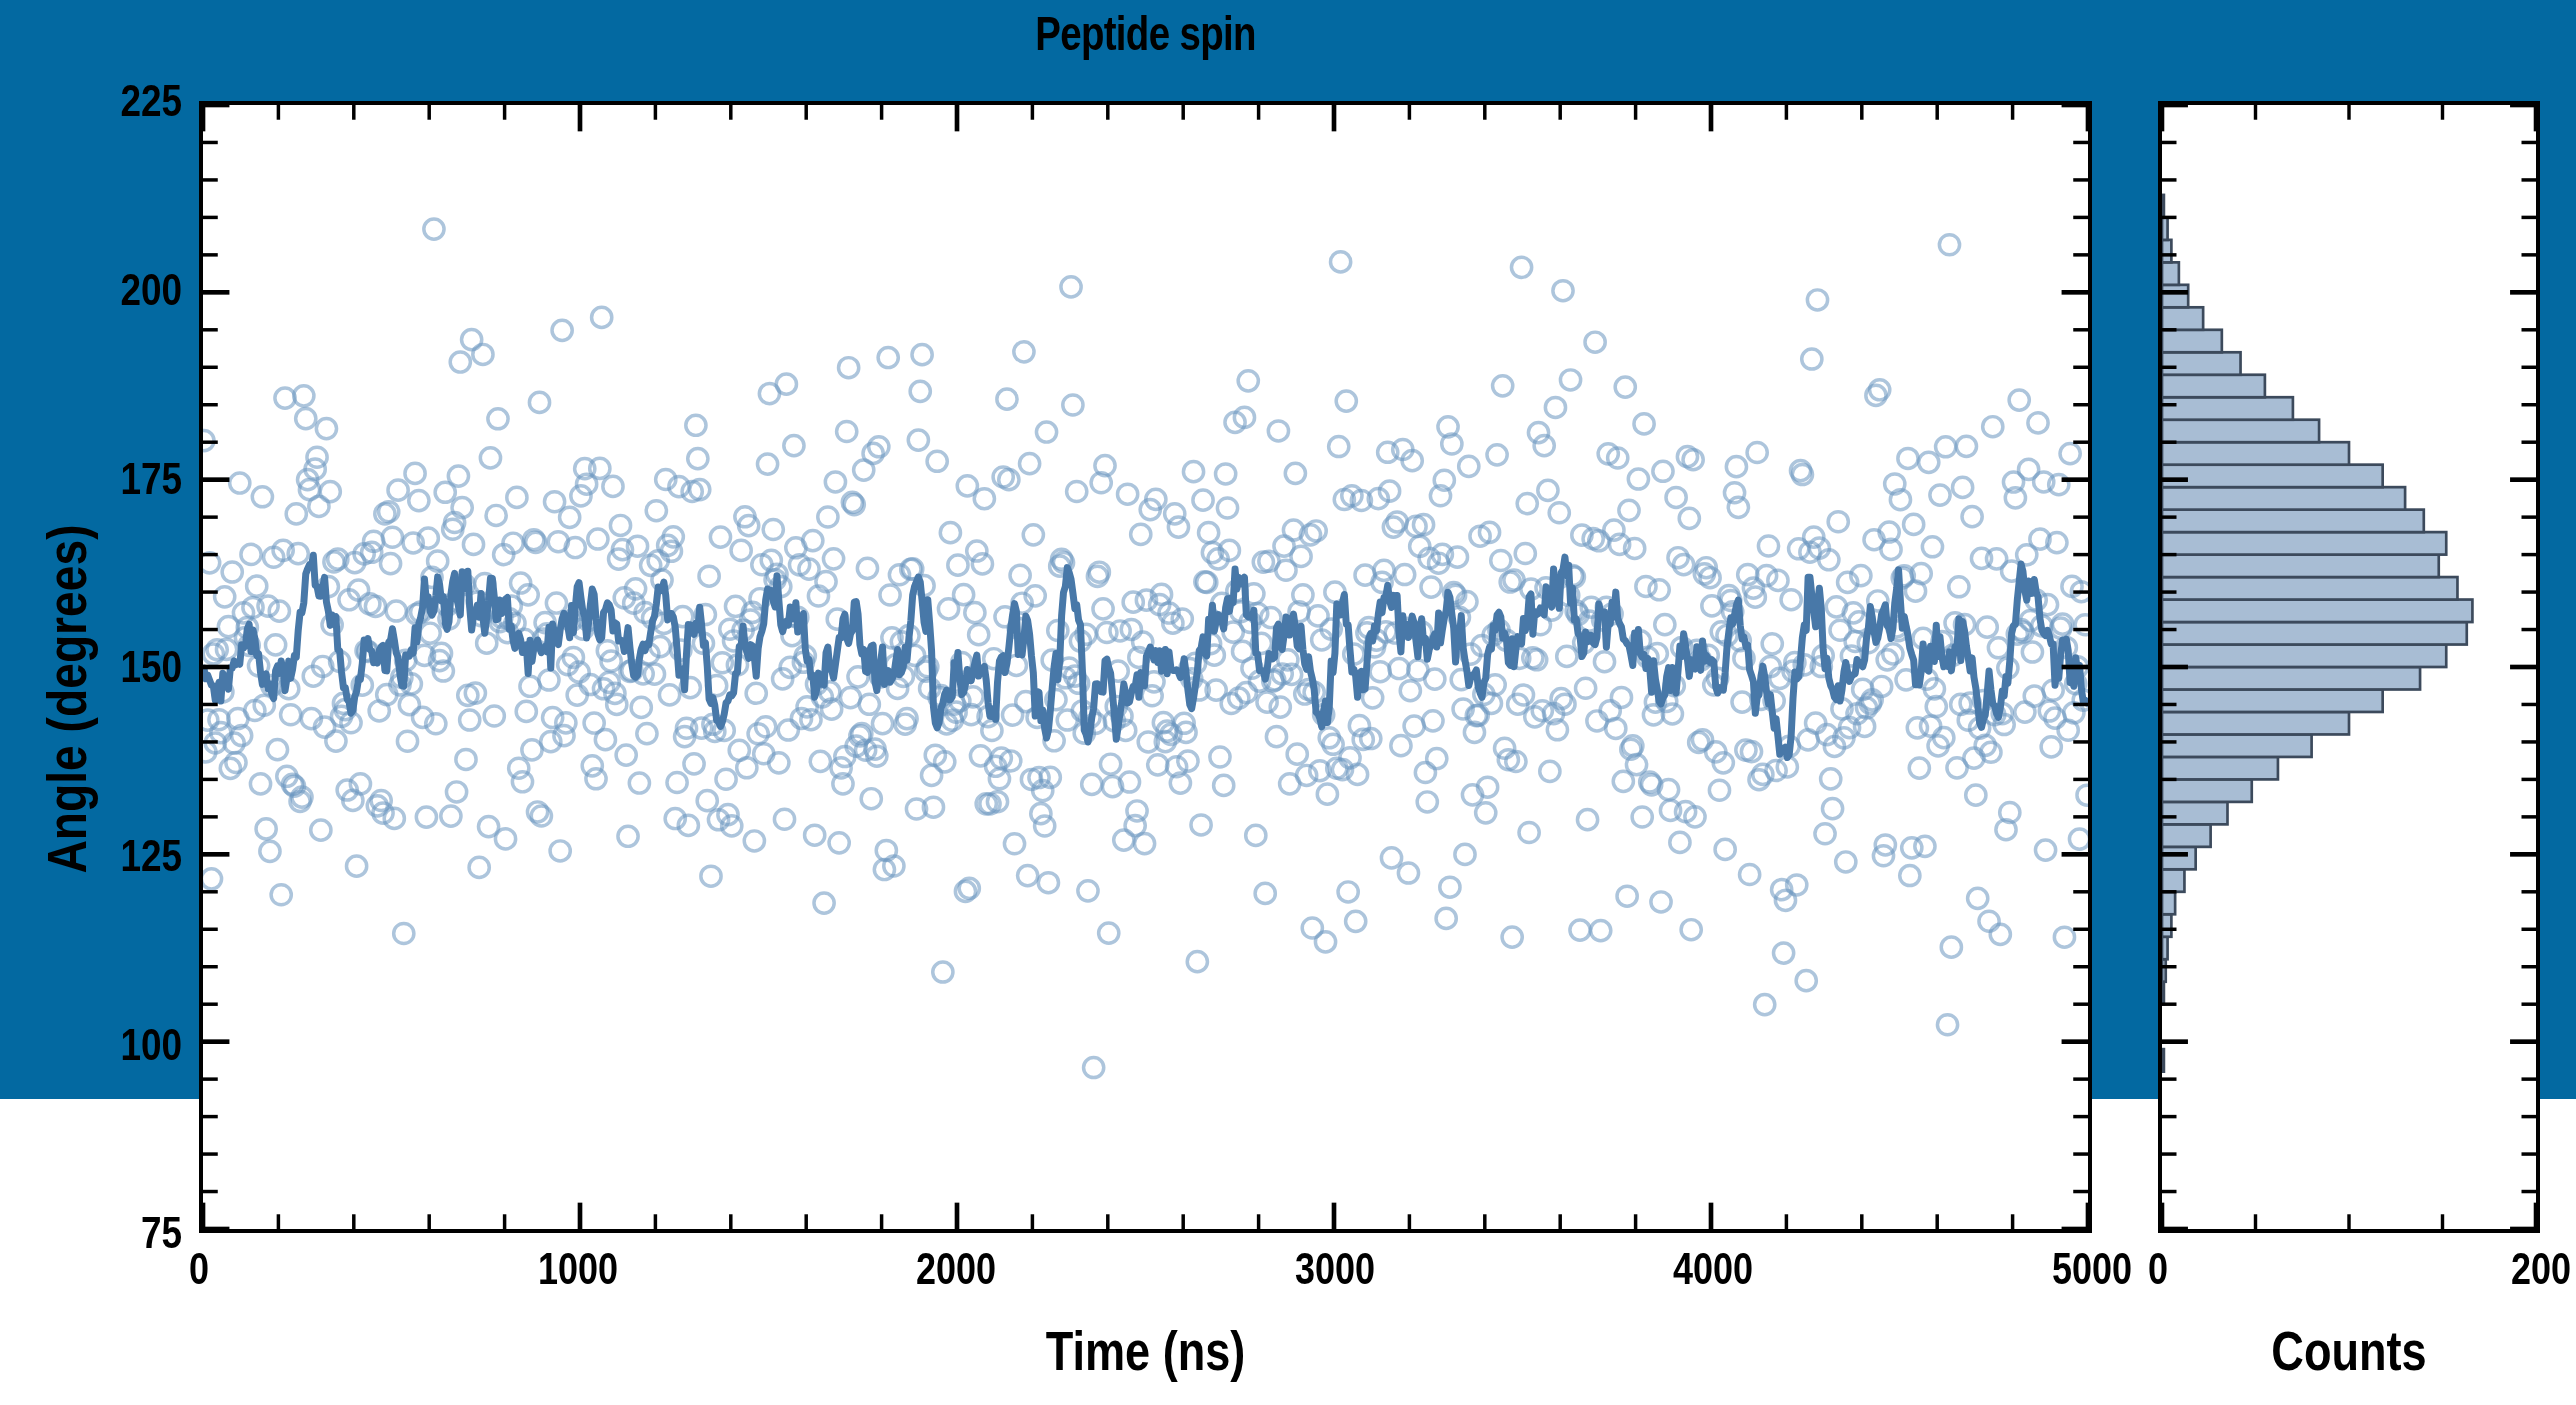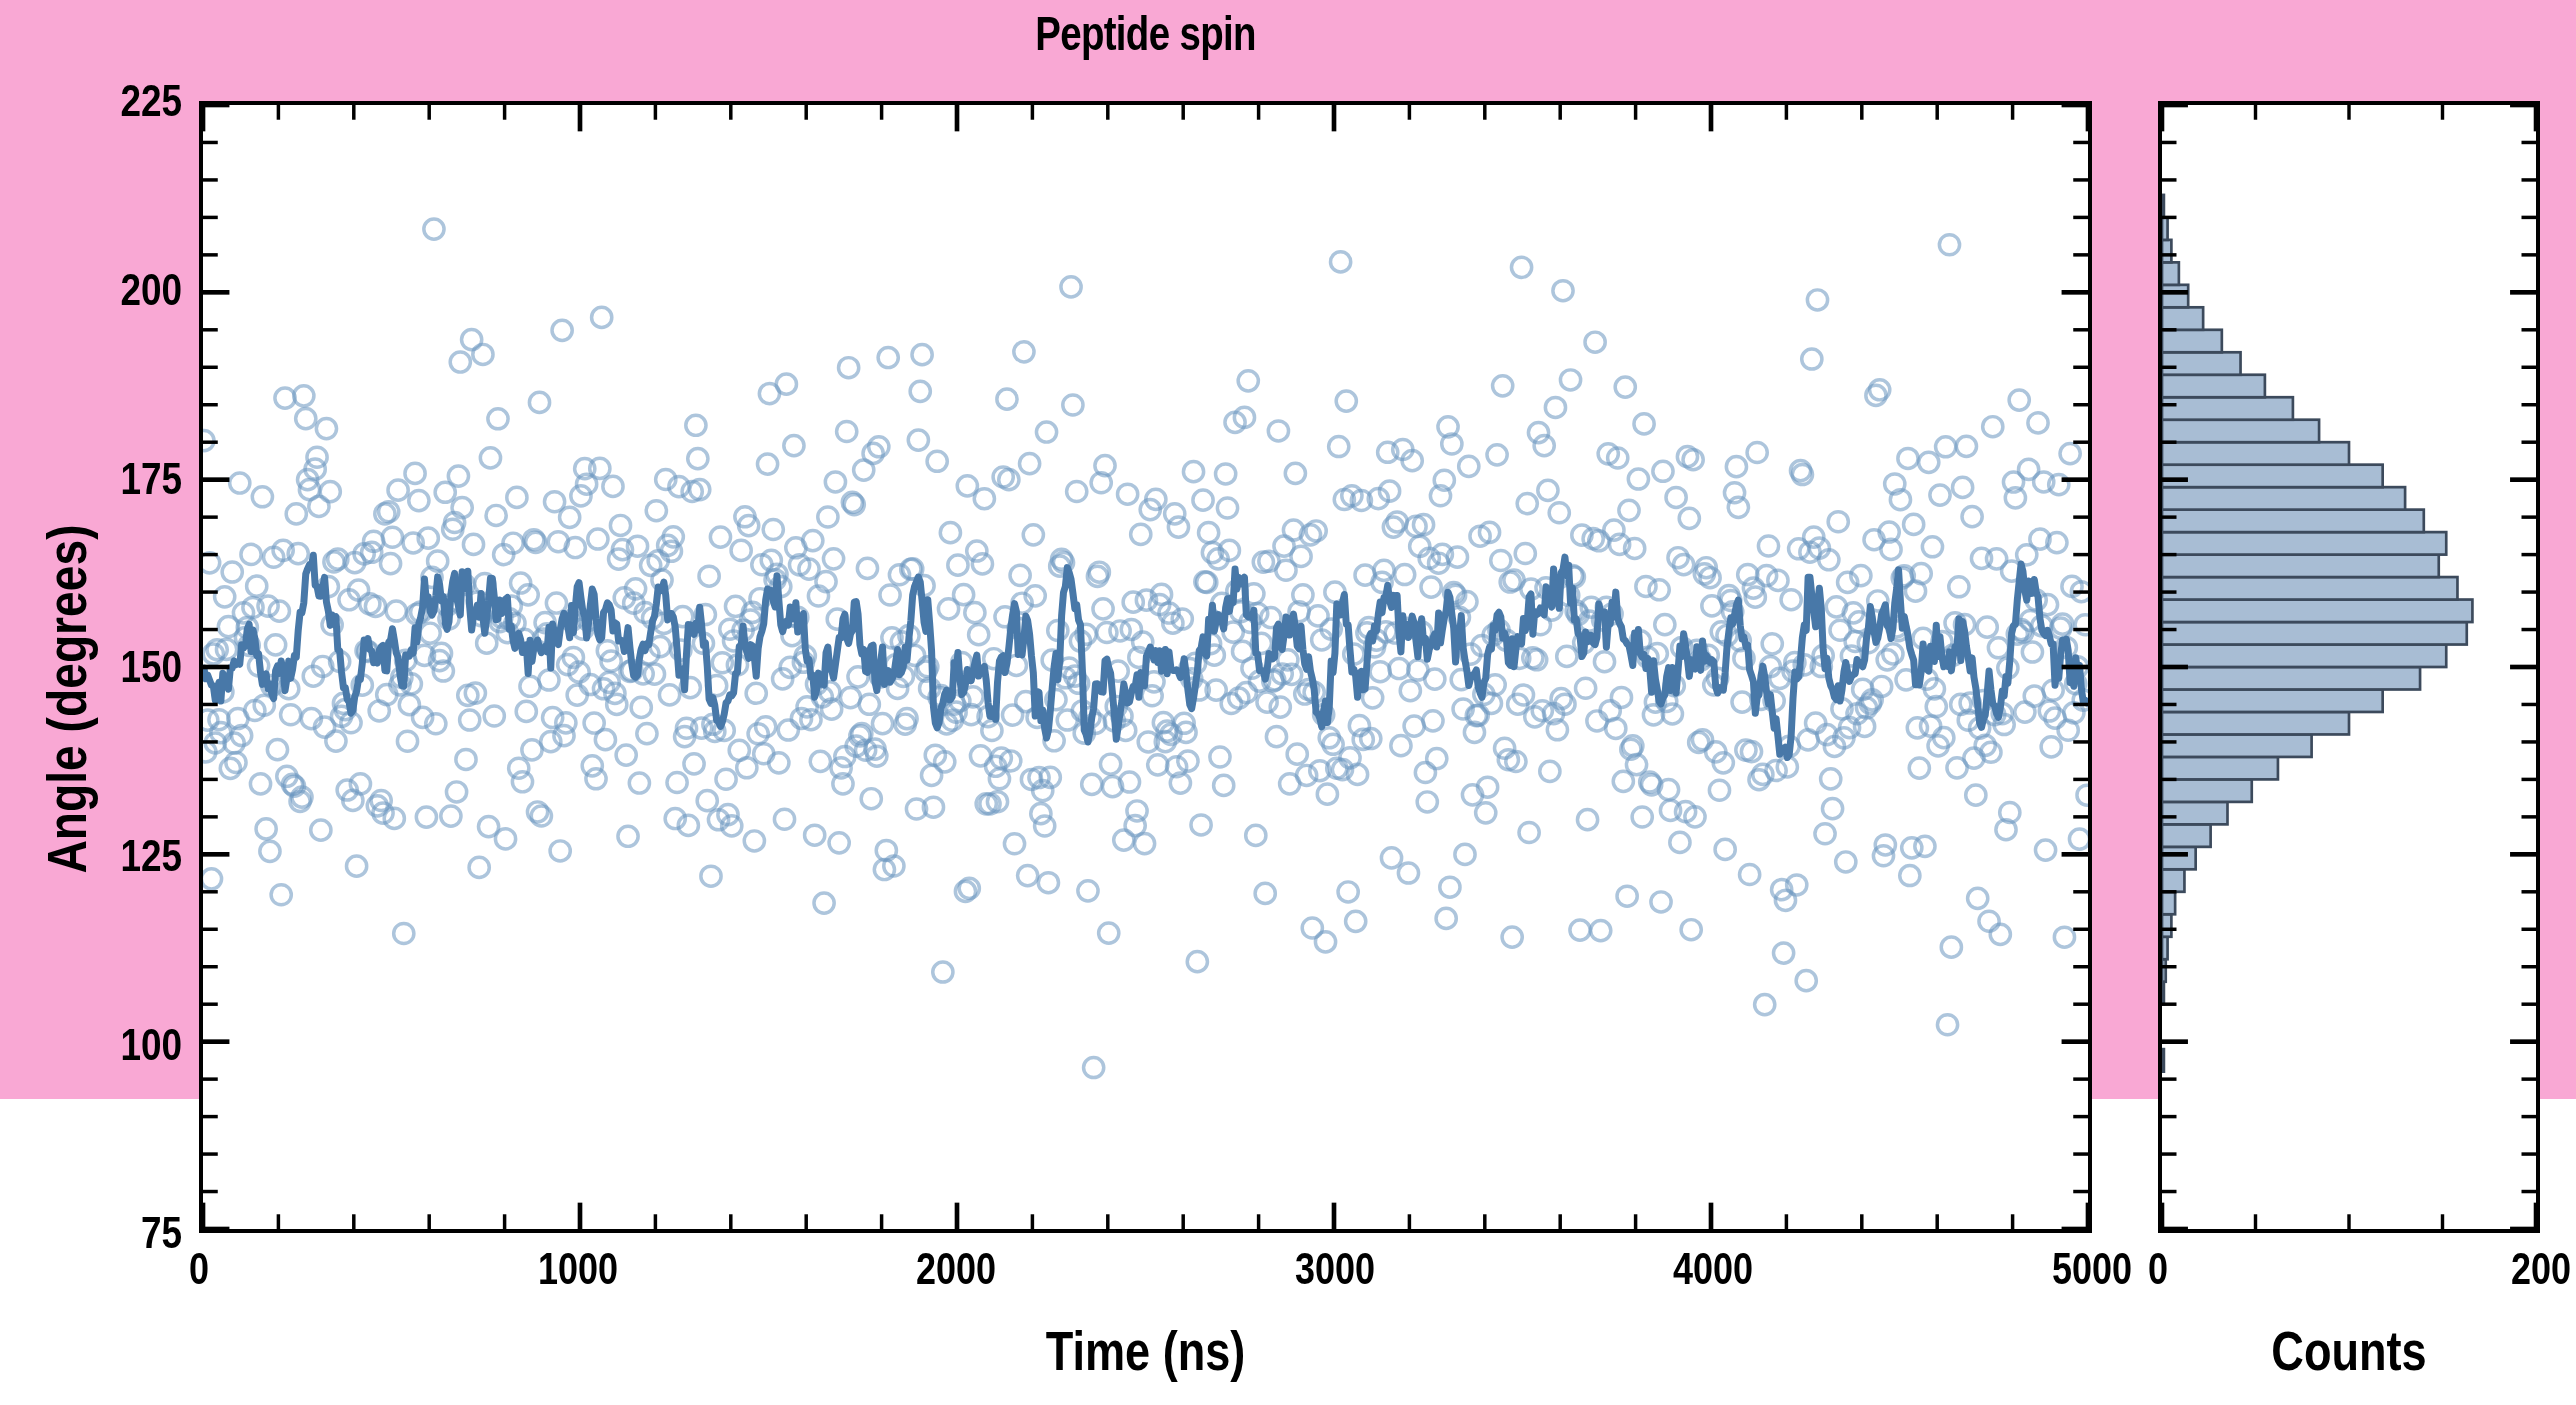--- a/index.html
+++ b/index.html
@@ -1,17 +1,17 @@
 <!DOCTYPE html>
 <html style="font-size:12.5px"><head>
 <meta charset="utf-8">
 <style>
   html,body{margin:0;padding:0;background:#ffffff;}
   body{width:2576px;height:1405px;font-family:"Liberation Sans",sans-serif;overflow:hidden;}
-  #root{position:relative;width:2576px;height:1099px;background:#f9a8d4;}
+  #root{position:relative;width:2576px;height:1099px;background:#0369a1;}
 
   
   #chart-title{
     position:absolute;left:199px;top:6.2px;width:1893px;
     text-align:center;
     font-family:"Liberation Sans",sans-serif;
     font-weight:bold;font-size:48px;color:#000;
     letter-spacing:-0.8px;
     transform:scaleX(0.80);transform-origin:center top;
     white-space:nowrap;

